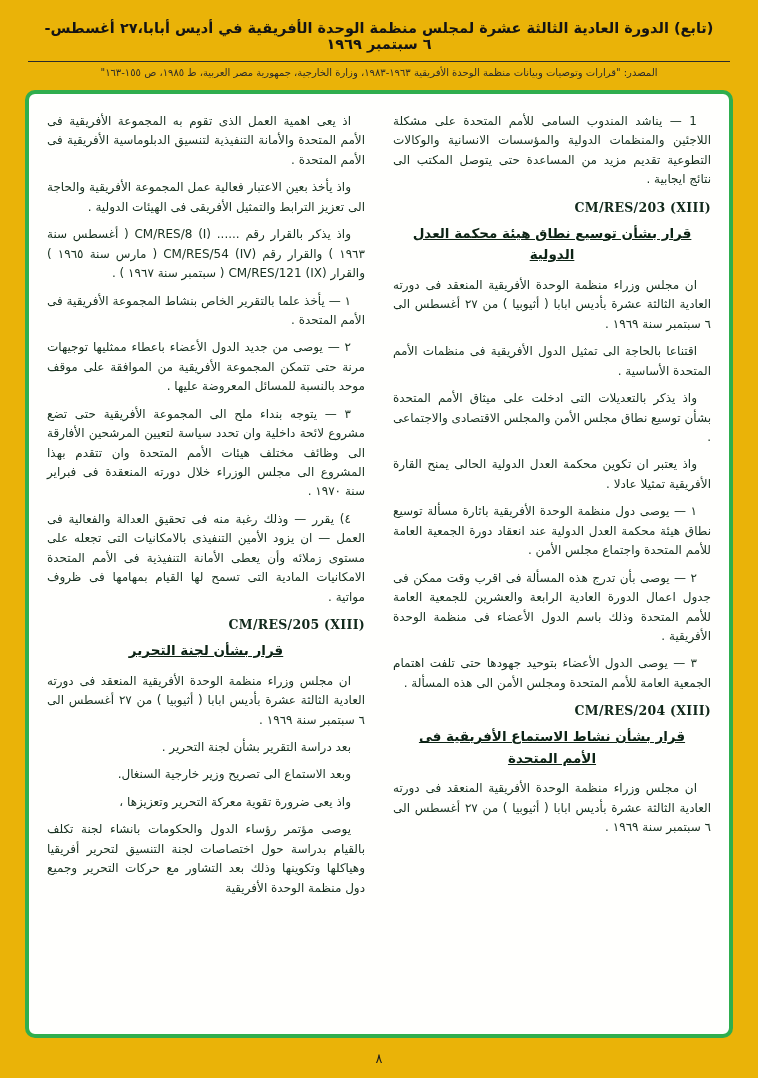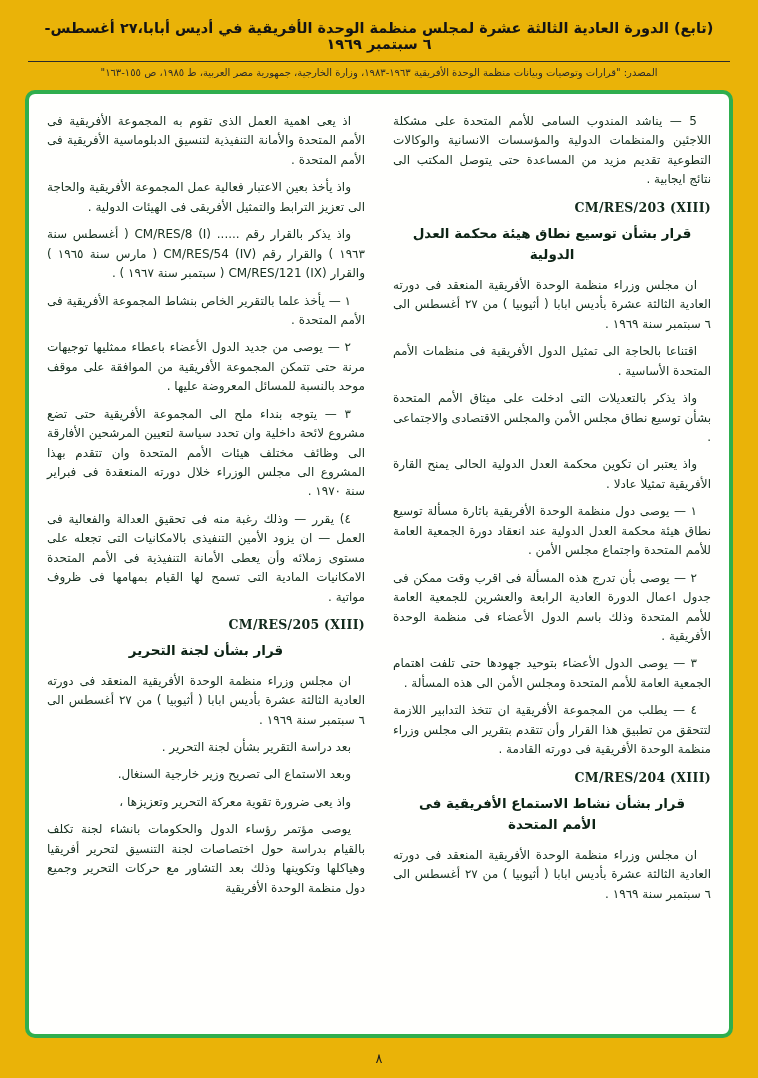--- a/index.html
+++ b/index.html
@@ -79,20 +79,21 @@
     margin: 10px 0 8px 0;
     letter-spacing: 0.3px;
   }
   .res-heading {
     text-align: center;
     font-size: 13.5px;
     font-weight: bold;
     color: #0d2315;
     line-height: 1.6;
     margin: 2px 14px 10px 14px;
+    text-decoration: underline;
   }
   .page-number {
     position: absolute;
     bottom: 12px;
     left: 0;
     right: 0;
     text-align: center;
     font-size: 13px;
     color: #1d1d1d;
   }
@@ -104,31 +105,30 @@
 
   <div class="header-line">(تابع) الدورة العادية الثالثة عشرة لمجلس منظمة الوحدة الأفريقية في أديس أبابا،٢٧ أغسطس- ٦ سبتمبر ١٩٦٩</div>
 
   <hr class="rule">
 
   <div class="source-line">المصدر: "قرارات وتوصيات وبيانات منظمة الوحدة الأفريقية ١٩٦٣-١٩٨٣، وزارة الخارجية، جمهورية مصر العربية، ط ١٩٨٥، ص ١٥٥-١٦٣"</div>
 
   <div class="content-frame">
     <div class="columns">
       <div class="col">
-          <p class="para">5 — يناشد المندوب السامى للأمم المتحدة على مشكلة اللاجئين والمنظمات الدولية والمؤسسات الانسانية والوكالات التطوعية تقديم مزيد من المساعدة حتى يتوصل المكتب الى نتائج ايجابية .</p>
+          <p class="para">1 — يناشد المندوب السامى للأمم المتحدة على مشكلة اللاجئين والمنظمات الدولية والمؤسسات الانسانية والوكالات التطوعية تقديم مزيد من المساعدة حتى يتوصل المكتب الى نتائج ايجابية .</p>
           <div class="res-ref">CM/RES/203  (XIII)</div>
           <h3 class="res-heading">قرار بشأن توسيع نطاق هيئة محكمة العدل الدولية</h3>
           <p class="para">ان مجلس وزراء منظمة الوحدة الأفريقية المنعقد فى دورته العادية الثالثة عشرة بأديس ابابا ( أثيوبيا ) من ٢٧ أغسطس الى ٦ سبتمبر سنة ١٩٦٩ .</p>
           <p class="para">اقتناعا بالحاجة الى تمثيل الدول الأفريقية فى منظمات الأمم المتحدة الأساسية .</p>
           <p class="para">واذ يذكر بالتعديلات التى ادخلت على ميثاق الأمم المتحدة بشأن توسيع نطاق مجلس الأمن والمجلس الاقتصادى والاجتماعى .</p>
           <p class="para">واذ يعتبر ان تكوين محكمة العدل الدولية الحالى يمنح القارة الأفريقية تمثيلا عادلا .</p>
           <p class="para">١ — يوصى دول منظمة الوحدة الأفريقية باثارة مسألة توسيع نطاق هيئة محكمة العدل الدولية عند انعقاد دورة الجمعية العامة للأمم المتحدة واجتماع مجلس الأمن .</p>
           <p class="para">٢ — يوصى بأن تدرج هذه المسألة فى اقرب وقت ممكن فى جدول اعمال الدورة العادية الرابعة والعشرين للجمعية العامة للأمم المتحدة وذلك باسم الدول الأعضاء فى منظمة الوحدة الأفريقية .</p>
           <p class="para">٣ — يوصى الدول الأعضاء بتوحيد جهودها حتى تلفت اهتمام الجمعية العامة للأمم المتحدة ومجلس الأمن الى هذه المسألة .</p>
-          <p class="para">٤ — يطلب من المجموعة الأفريقية ان تتخذ التدابير اللازمة لتتحقق من تطبيق هذا القرار وأن تتقدم بتقرير الى مجلس وزراء منظمة الوحدة الأفريقية فى دورته القادمة .</p>
           <div class="res-ref">CM/RES/204  (XIII)</div>
           <h3 class="res-heading">قرار بشأن نشاط الاستماع الأفريقية فى الأمم المتحدة</h3>
           <p class="para">ان مجلس وزراء منظمة الوحدة الأفريقية المنعقد فى دورته العادية الثالثة عشرة بأديس ابابا ( أثيوبيا ) من ٢٧ أغسطس الى ٦ سبتمبر سنة ١٩٦٩ .</p>
         </div>
       <div class="col">
           <p class="para">اذ يعى اهمية العمل الذى تقوم به المجموعة الأفريقية فى الأمم المتحدة والأمانة التنفيذية لتنسيق الدبلوماسية الأفريقية فى الأمم المتحدة .</p>
           <p class="para">واذ يأخذ بعين الاعتبار فعالية عمل المجموعة الأفريقية والحاجة الى تعزيز الترابط والتمثيل الأفريقى فى الهيئات الدولية .</p>
           <p class="para">واذ يذكر بالقرار رقم ...... CM/RES/8 (I) ( أغسطس سنة ١٩٦٣ ) والقرار رقم CM/RES/54 (IV) ( مارس سنة ١٩٦٥ ) والقرار CM/RES/121 (IX) ( سبتمبر سنة ١٩٦٧ ) .</p>
           <p class="para">١ — يأخذ علما بالتقرير الخاص بنشاط المجموعة الأفريقية فى الأمم المتحدة .</p>
           <p class="para">٢ — يوصى من جديد الدول الأعضاء باعطاء ممثليها توجيهات مرنة حتى تتمكن المجموعة الأفريقية من الموافقة على موقف موحد بالنسبة للمسائل المعروضة عليها .</p>

